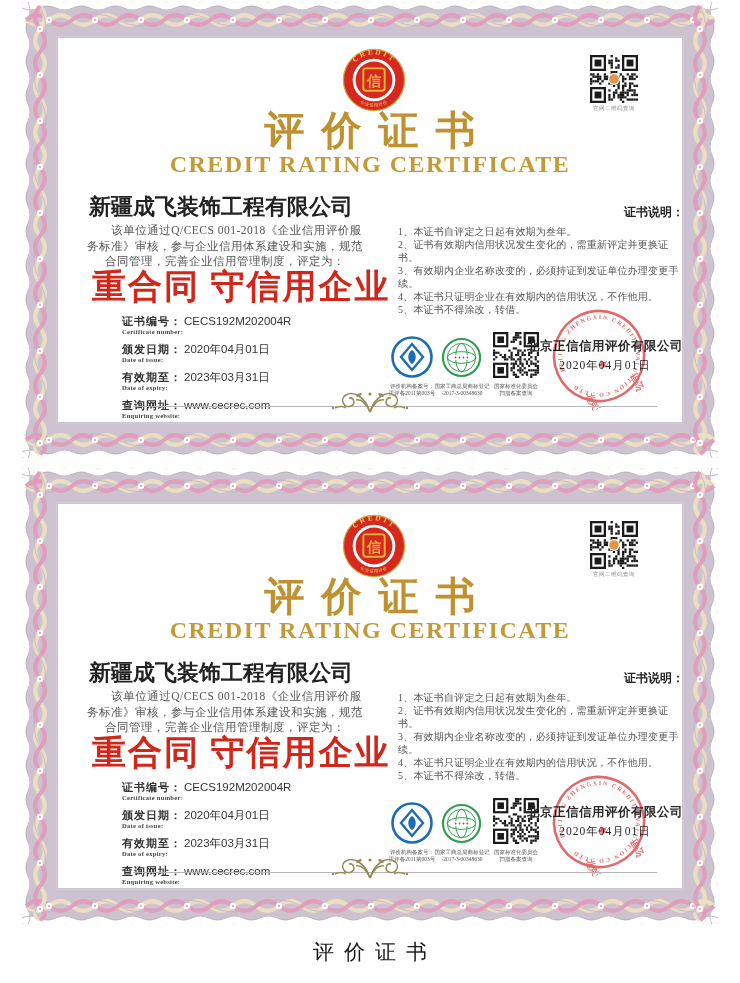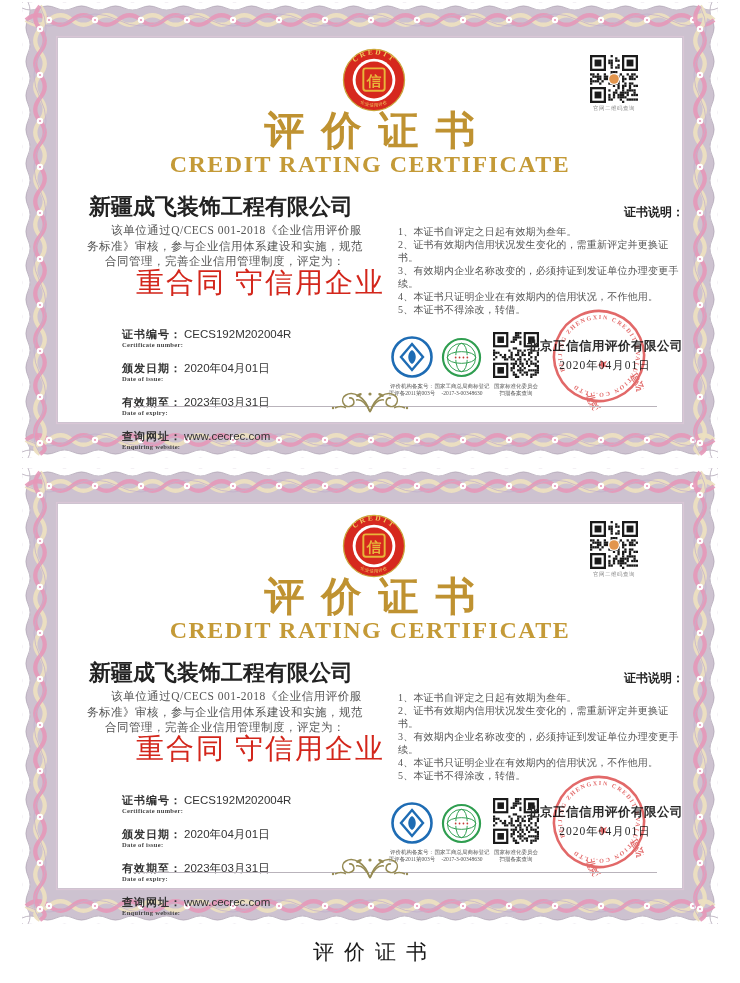--- a/index.html
+++ b/index.html
@@ -18,23 +18,23 @@
 
   .qr{position:absolute;}
   .qr-top{left:568px;top:53px;width:48px;height:48px;}
   .qr-top-caption{position:absolute;left:556px;top:103px;width:72px;text-align:center;font-size:5.5px;color:#8a8a8a;letter-spacing:.5px;}
 
   .title{position:absolute;left:0;top:101px;width:100%;text-align:center;font-size:40px;font-weight:bold;letter-spacing:17px;padding-left:17px;box-sizing:border-box;color:#bf9231;font-family:"Liberation Serif",serif;}
   .subtitle{position:absolute;left:0;top:149px;width:100%;text-align:center;font-size:24px;font-weight:bold;letter-spacing:1.5px;color:#c49a37;font-family:"Liberation Serif",serif;}
 
   .company{position:absolute;left:67px;top:190px;font-size:22px;font-weight:bold;color:#222;font-family:"Liberation Sans","DejaVu Sans",sans-serif;}
   .body-text{position:absolute;left:64px;top:221px;width:278px;font-size:11.5px;line-height:15.5px;color:#555;text-indent:2em;letter-spacing:.5px;text-align:center;}
-  .award{position:absolute;left:70px;top:262px;font-size:28px;font-weight:normal;letter-spacing:2px;color:#d3261b;margin-left:44px;}
-
-  .fields{position:absolute;left:100px;top:325px;display:flex;flex-direction:column;gap:13px;}
+  .award{position:absolute;left:70px;top:262px;font-size:34px;font-weight:bold;letter-spacing:2px;color:#d3261b;}
+
+  .fields{position:absolute;left:100px;top:312px;display:flex;flex-direction:column;gap:7px;}
   .f-line{font-size:11px;color:#333;}
   .f-cn{font-weight:bold;letter-spacing:1px;}
   .f-val{font-family:"Liberation Sans","DejaVu Sans",sans-serif;font-size:11.5px;color:#333;margin-left:2px;}
   .f-en{font-size:6.5px;font-weight:bold;color:#444;letter-spacing:.3px;margin-top:-1px;}
 
   .notes{position:absolute;left:376px;top:202px;width:286px;}
   .notes-title{font-size:12px;font-weight:bold;color:#222;margin-bottom:4px;font-family:"Liberation Sans","DejaVu Sans",sans-serif;text-align:right;}
   .note{font-size:10px;line-height:13px;color:#555;letter-spacing:.2px;}
 
   .logo-blue{position:absolute;left:368px;top:333px;width:44px;height:44px;}

